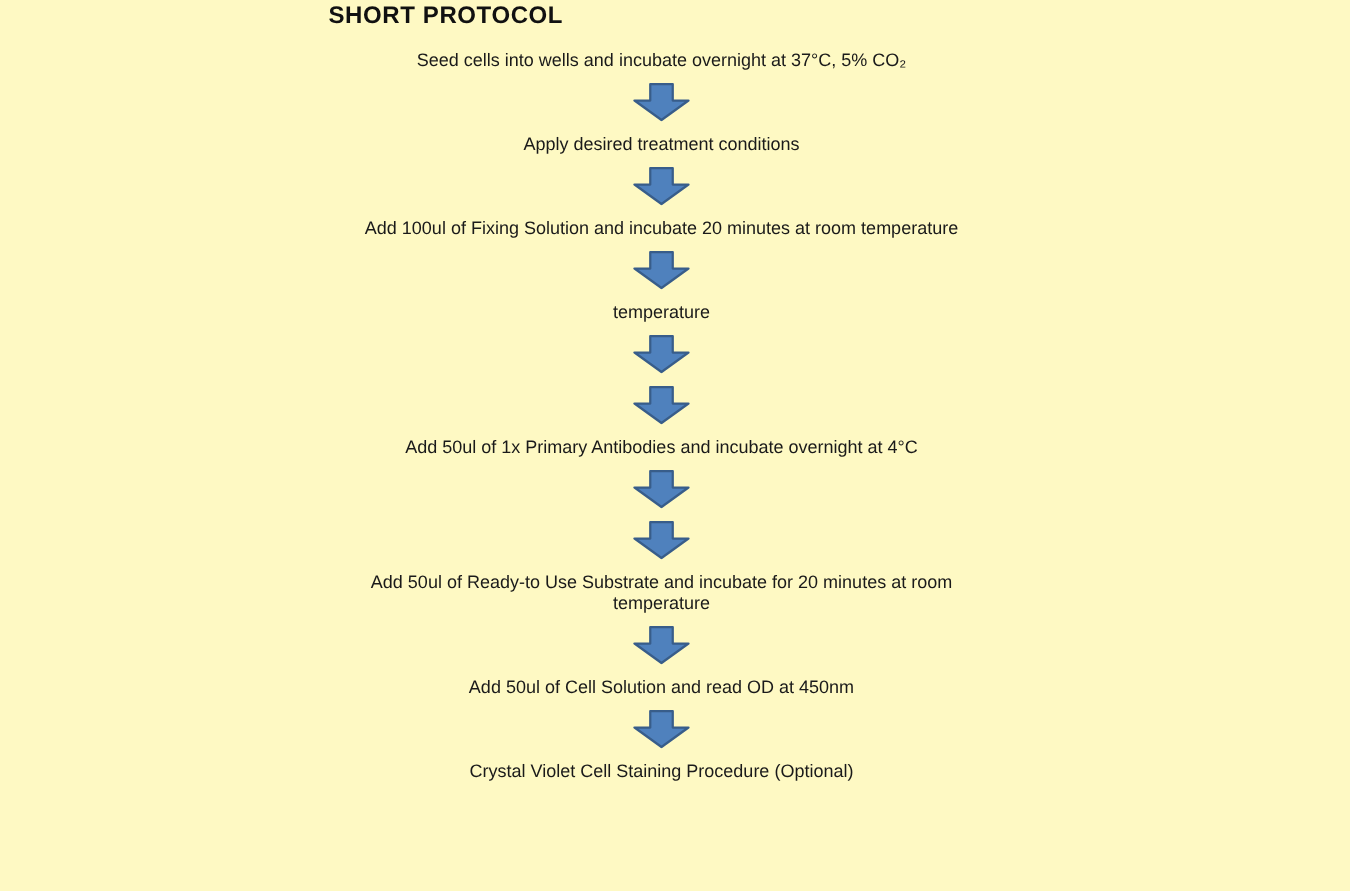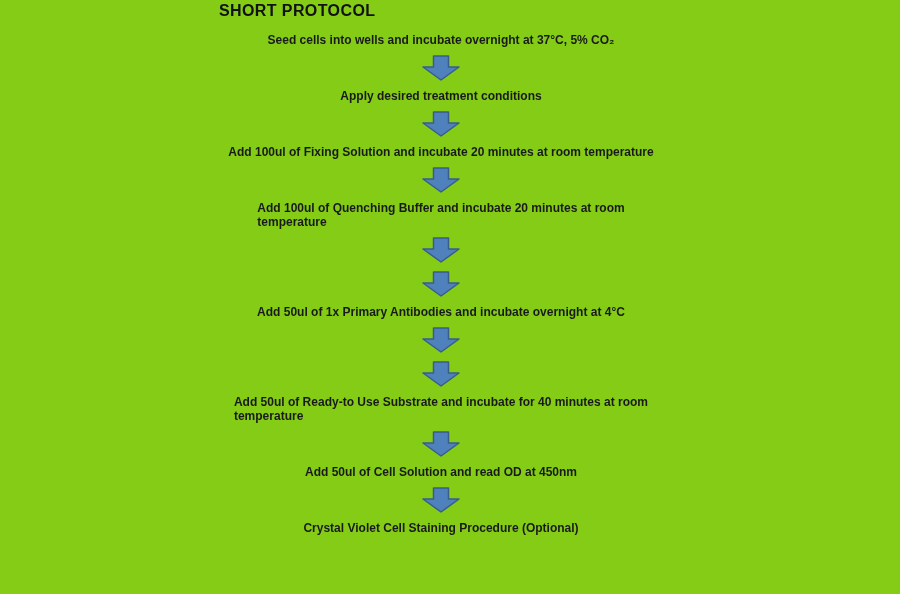--- a/index.html
+++ b/index.html
@@ -5,21 +5,21 @@
   html, body {
     margin: 0;
     padding: 0;
     background: #ffffff;
     font-family: "Liberation Sans", sans-serif;
   }
   .canvas {
     position: relative;
     width: 900px;
     height: 594px;
-    background: #84cc16;
+    background: #fef9c3;
     overflow: hidden;
   }
   .title {
     position: absolute;
     left: 219px;
     top: 2px;
     font-size: 16px;
     font-weight: 700;
     color: #111111;
     letter-spacing: 0.4px;
@@ -30,24 +30,24 @@
     left: 196px;
     top: 33px;
     width: 490px;
     display: flex;
     flex-direction: column;
     align-items: center;
     gap: 8px;
   }
   .step {
     font-size: 12px;
-    font-weight: 700;
+    font-weight: 400;
     color: #1a1a1a;
     line-height: 14px;
-    text-align: left;
+    text-align: center;
   }
   .step .line {
     white-space: nowrap;
   }
   .arrow {
     line-height: 0;
   }
   .arrow svg {
     display: block;
   }
@@ -85,21 +85,20 @@
       <div class="line">Add 100ul of Fixing Solution and incubate 20 minutes at room temperature</div>
     </div>
 
     <div class="arrow">
       <svg width="38" height="26" viewBox="0 0 38 26">
         <polygon points="11.5,1 26.5,1 26.5,12 37,12 19,25 1,12 11.5,12" fill="#4f81bd" stroke="#385d8a" stroke-width="1.5" stroke-linejoin="round"></polygon>
       </svg>
     </div>
 
     <div class="step">
-      <div class="line">Add 100ul of Quenching Buffer and incubate 20 minutes at room</div>
       <div class="line">temperature</div>
     </div>
 
     <div class="arrow">
       <svg width="38" height="26" viewBox="0 0 38 26">
         <polygon points="11.5,1 26.5,1 26.5,12 37,12 19,25 1,12 11.5,12" fill="#4f81bd" stroke="#385d8a" stroke-width="1.5" stroke-linejoin="round"></polygon>
       </svg>
     </div>
 
 
@@ -120,21 +119,21 @@
     </div>
 
 
     <div class="arrow">
       <svg width="38" height="26" viewBox="0 0 38 26">
         <polygon points="11.5,1 26.5,1 26.5,12 37,12 19,25 1,12 11.5,12" fill="#4f81bd" stroke="#385d8a" stroke-width="1.5" stroke-linejoin="round"></polygon>
       </svg>
     </div>
 
     <div class="step">
-      <div class="line">Add 50ul of Ready-to Use Substrate and incubate for 40 minutes at room</div>
+      <div class="line">Add 50ul of Ready-to Use Substrate and incubate for 20 minutes at room</div>
       <div class="line">temperature</div>
     </div>
 
     <div class="arrow">
       <svg width="38" height="26" viewBox="0 0 38 26">
         <polygon points="11.5,1 26.5,1 26.5,12 37,12 19,25 1,12 11.5,12" fill="#4f81bd" stroke="#385d8a" stroke-width="1.5" stroke-linejoin="round"></polygon>
       </svg>
     </div>
 
     <div class="step">

